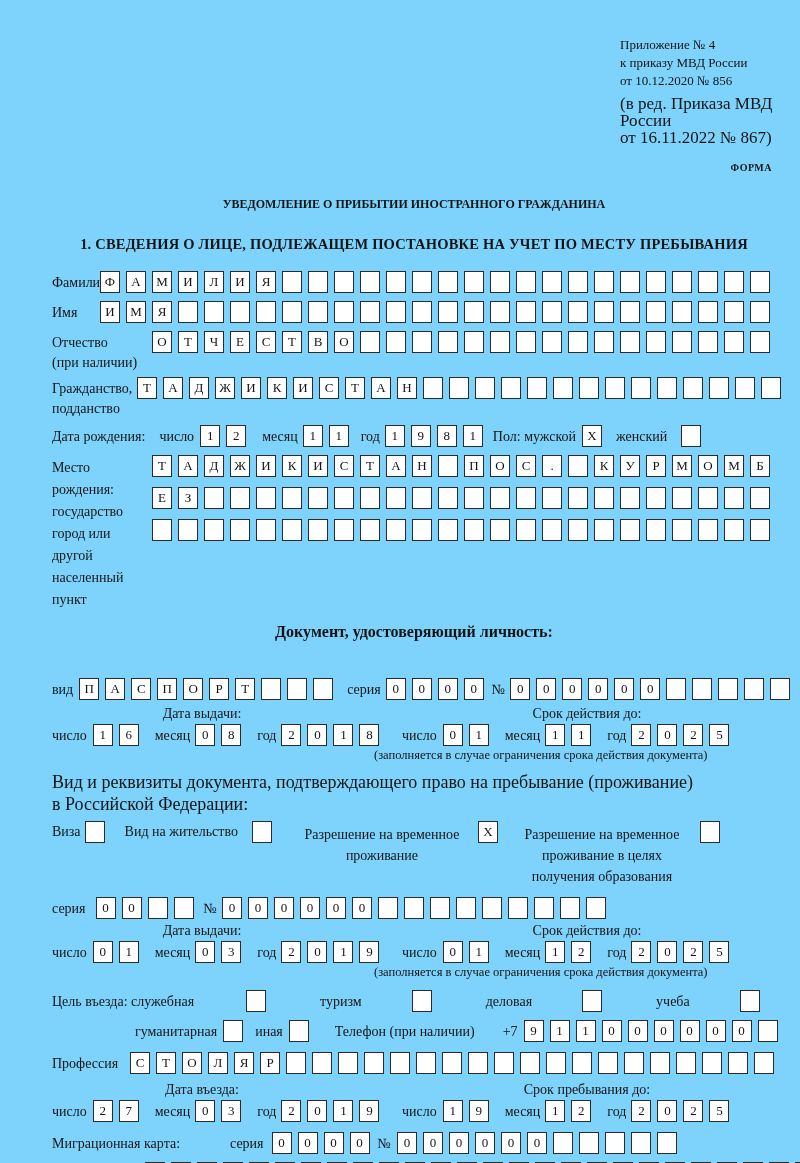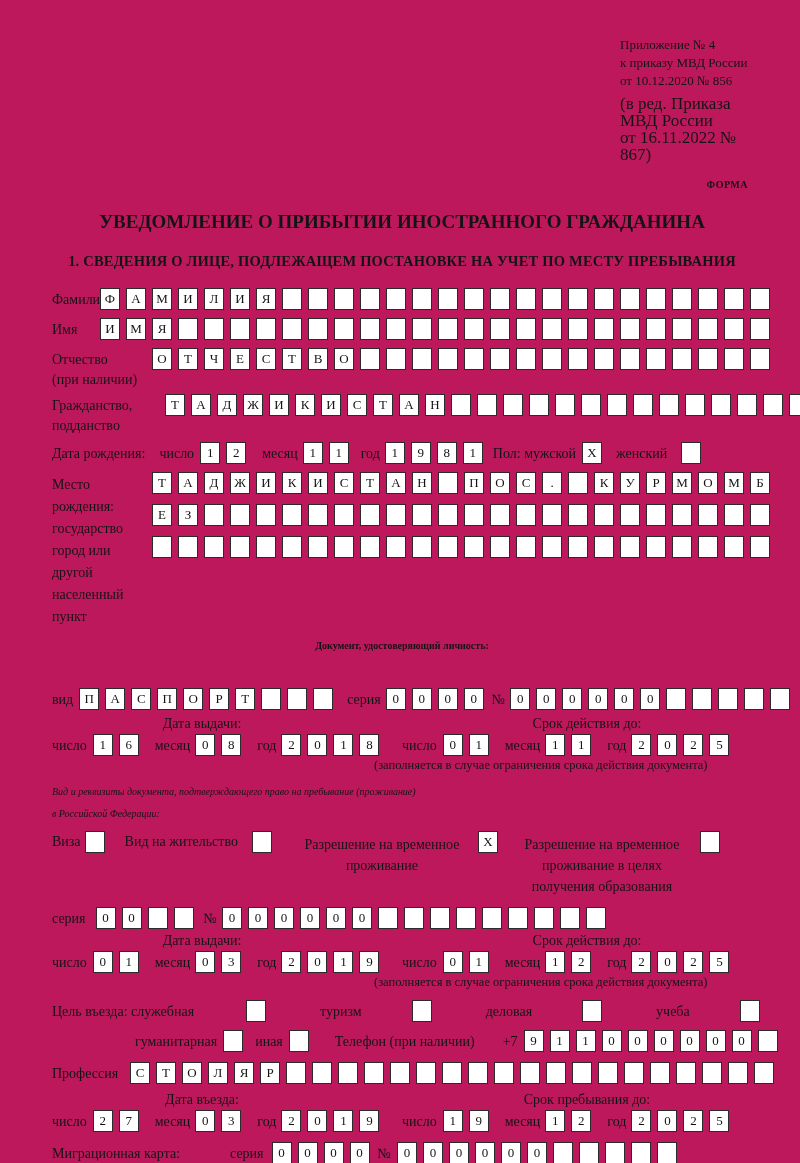--- a/index.html
+++ b/index.html
@@ -1,25 +1,25 @@
 <!DOCTYPE html>
 <html><head>
 <meta charset="utf-8">
 <style>
   html,body{margin:0;padding:0;background:#888;}
   .page{
-    width:800px;height:1163px;background:#be185d;color:#141414;
+    width:800px;height:1163px;background:#7dd3fc;color:#141414;
     font-family:"Liberation Serif","DejaVu Serif",serif;
-    box-sizing:border-box;padding:36px 48px 0 52px;
+    box-sizing:border-box;padding:36px 24px 0 52px;
     position:relative;overflow:hidden;
   }
   .appendix{margin-left:568px;font-size:13px;line-height:18px;}
   .edition{margin-left:568px;font-size:17px;line-height:17px;margin-top:5px;}
   .forma{text-align:right;font-weight:bold;font-size:10px;margin-top:16px;letter-spacing:.5px;padding-right:4px;}
-  .title{margin-top:20px;text-align:center;font-weight:bold;font-size:19px;line-height:23px;}
+  .title{margin-top:20px;text-align:center;font-weight:bold;font-size:12px;line-height:23px;}
   .u-blank{display:inline-block;width:58px;border-bottom:2px solid #333;height:13px;margin-left:16px;}
   .heading1{margin-top:20px;margin-bottom:18px;font-weight:bold;font-size:14.5px;text-align:center;letter-spacing:.2px;}
 
   .frow{display:flex;align-items:flex-start;margin-bottom:8px;}
   .crow{display:flex;align-items:center;margin-bottom:8px;}
   .lbl{font-size:14px;line-height:20px;padding-top:2px;flex:none;}
   .cells{display:flex;flex:none;}
   .cell{
     box-sizing:border-box;width:20px;height:22px;border:1.5px solid #2b2b2b;
     margin-right:6px;display:flex;align-items:center;justify-content:center;
@@ -28,31 +28,31 @@
   .w{font-size:14px;margin:0 6px 0 0;padding-top:2px;flex:none;}
   .w2{font-size:14px;margin:0 5px 0 10px;padding-top:2px;flex:none;}
 
   .lw-surname{width:48px}.lw-name{width:48px}
   .lw-patronymic{width:100px}.lw-citizenship{width:85px}
   .lw-birthplace{width:100px}
   .lw-profession{width:78px}
   .lw-migcard{width:178px}
 
   .bp-rows .cells{margin-bottom:10px;}
-  .doc-heading{text-align:center;font-weight:bold;font-size:10px;margin:12px 0 6px 0;}
+  .doc-heading{text-align:center;font-weight:bold;font-size:16px;margin:12px 0 6px 0;}
 
   .dates{display:flex;font-size:14px;margin-bottom:2px;}
   .dates .col1{width:350px;flex:none;display:flex;align-items:center;}
   .dates .col2{display:flex;align-items:center;}
   .date-lbls{display:flex;font-size:14px;margin-bottom:2px;}
   .date-lbls .dl1{width:300px;text-align:center;flex:none;}
   .date-lbls .dl2{width:310px;text-align:center;margin-left:80px;}
   .note{font-size:12.5px;margin:2px 0 8px 322px;}
 
-  .intro{font-size:10px;line-height:22px;font-style:italic;}
+  .intro{font-size:18px;line-height:22px;}
   .opts{display:flex;align-items:flex-start;margin:6px 0 10px 0;font-size:14px;}
   .opt-lbl{padding-top:3px;}
   .opt-lbl.center{text-align:center;line-height:21px;}
   .cb{margin-left:8px;margin-right:14px;}
 
   .purpose{display:flex;align-items:center;font-size:14px;margin-bottom:8px;flex-wrap:nowrap;gap:44px;}
   .purpose .cell{margin-right:10px;}
   .purpose .tight{margin-right:4px;}
   .phone-row{display:flex;align-items:center;font-size:14px;margin-bottom:10px;padding-left:83px;}
 
@@ -172,21 +172,21 @@
         <span class="cell"></span>
         <span class="cell"></span>
         <span class="cell"></span>
         <span class="cell"></span>
         <span class="cell"></span>
         <span class="cell"></span>
         <span class="cell"></span>
       </div>
   </div>
 
-  <div class="frow" style="margin-bottom:6px;gap:28px;">
+  <div class="frow" style="margin-bottom:6px;">
     <div class="lbl lw-citizenship">
       <div>Гражданство,</div>
       <div>подданство</div>
     </div>
     <div class="cells">
         <span class="cell">Т</span>
         <span class="cell">А</span>
         <span class="cell">Д</span>
         <span class="cell">Ж</span>
         <span class="cell">И</span>

